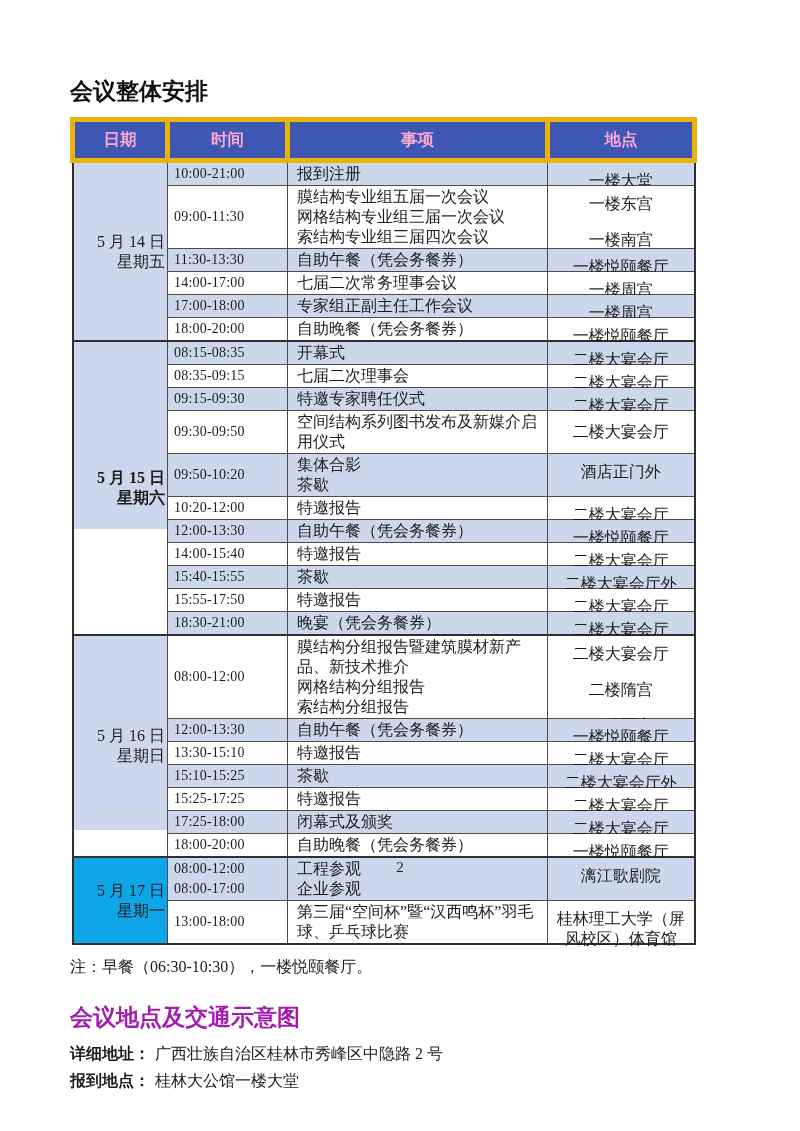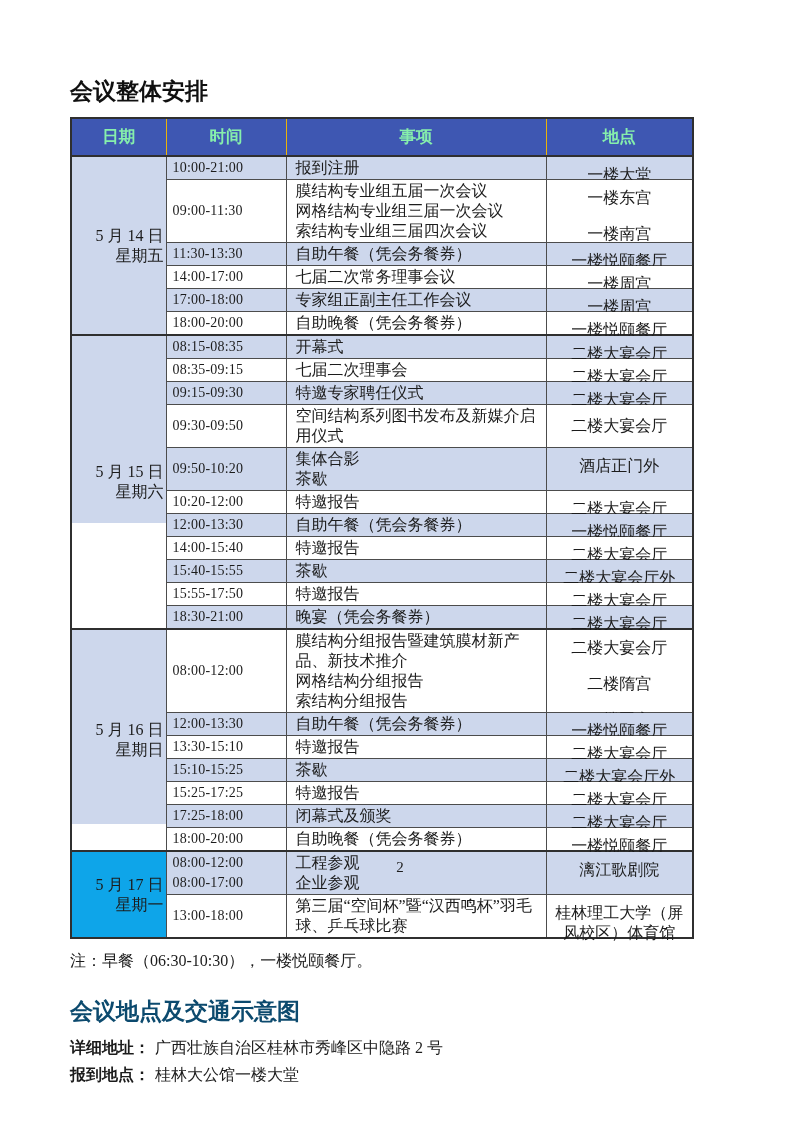--- a/index.html
+++ b/index.html
@@ -24,23 +24,23 @@
   }
   table.schedule{
     border-collapse:collapse;table-layout:fixed;width:622px;
     border:2px solid var(--border-dark);
   }
   col.c-date{width:95px;}
   col.c-time{width:120px;}
   col.c-item{width:260px;}
   col.c-loc{width:147px;}
   th{
-    background:var(--header-bg);color:#86efac;
+    background:var(--header-bg);color:#f9a8d4;
     font-size:16.5px;font-weight:bold;line-height:20px;
-    padding:8px 0;border:1px solid #eab308;height:20px;
+    padding:8px 0;border:5px solid #eab308;height:20px;
   }
   td{
     border:1px solid var(--border-light);
     font-size:16px;line-height:20px;height:20px;
     vertical-align:middle;padding:1px 6px;
     background:#fff;
   }
   tr.shaded td{background:var(--stripe);}
   tr.group-start td{border-top:2px solid var(--border-dark);}
   td.col-date{text-align:right;padding:1px 2px;}
@@ -48,21 +48,21 @@
   td.col-item{text-align:left;padding:1px 4px 1px 9px;}
   td.col-loc{text-align:center;position:relative;padding:0;}
   .loc-wrap{
     position:absolute;top:0;left:0;right:0;bottom:0;
     display:flex;flex-direction:column;justify-content:space-around;align-items:center;
   }
   .loc-entry{width:100%;box-sizing:border-box;padding:8px 5px;}
   .note{font-size:16px;line-height:20px;margin:12px 0 0 0;}
   .section-title{
     font-family:"Liberation Sans","DejaVu Sans",sans-serif;
-    font-weight:bold;font-size:23px;line-height:26px;color:#0c4a6e;
+    font-weight:bold;font-size:23px;line-height:26px;color:#a21caf;
     margin:27px 0 14px 0;
   }
   .info-line{font-size:16px;line-height:20px;margin:0 0 7px 0;}
   .info-label{
     font-family:"Liberation Sans","DejaVu Sans",sans-serif;
     font-weight:bold;margin-right:5px;
   }
   .page-number{
     position:absolute;left:0;bottom:28px;width:100%;
     text-align:center;font-size:15px;
@@ -171,21 +171,21 @@
           <td class="col-item">
             <div>自助晚餐（凭会务餐券）</div>
           </td>
           <td class="col-loc">
             <div class="loc-wrap">
               <div class="loc-entry">一楼悦颐餐厅</div>
             </div>
           </td>
         </tr>
         <tr class="group-start shaded">
-          <td class="col-date" rowspan="11" style="background: linear-gradient(to bottom, var(--stripe) 64%, #ffffff 64%);">
+          <td class="col-date" rowspan="11" style="background: linear-gradient(to bottom, var(--stripe) 64%, #ffffff 64%); font-weight: bold;">
             <div>5 月 15 日</div>
             <div>星期六</div>
           </td>
           <td class="col-time">
             <div>08:15-08:35</div>
           </td>
           <td class="col-item">
             <div>开幕式</div>
           </td>
           <td class="col-loc">

